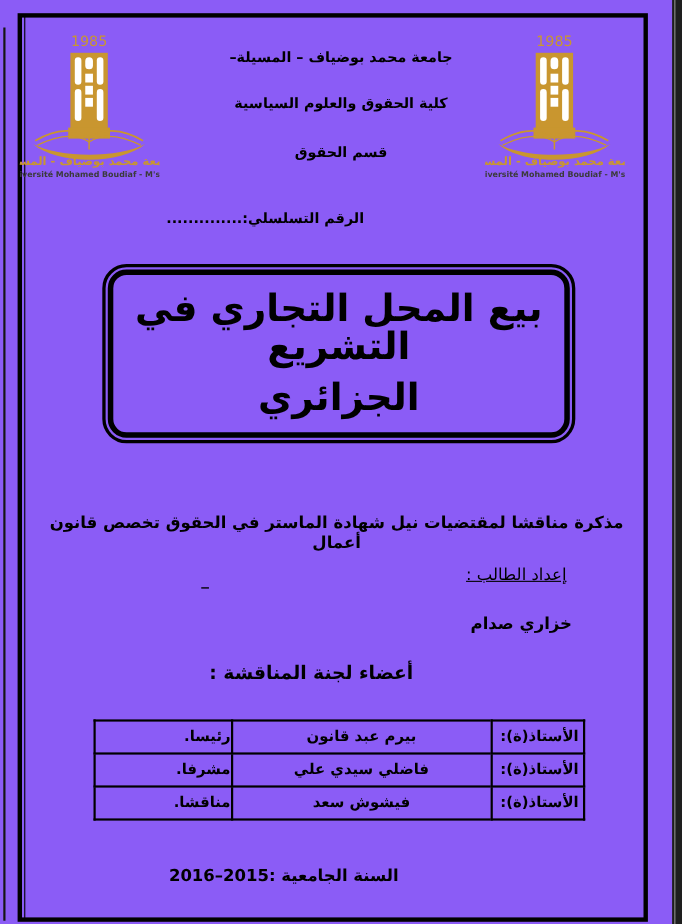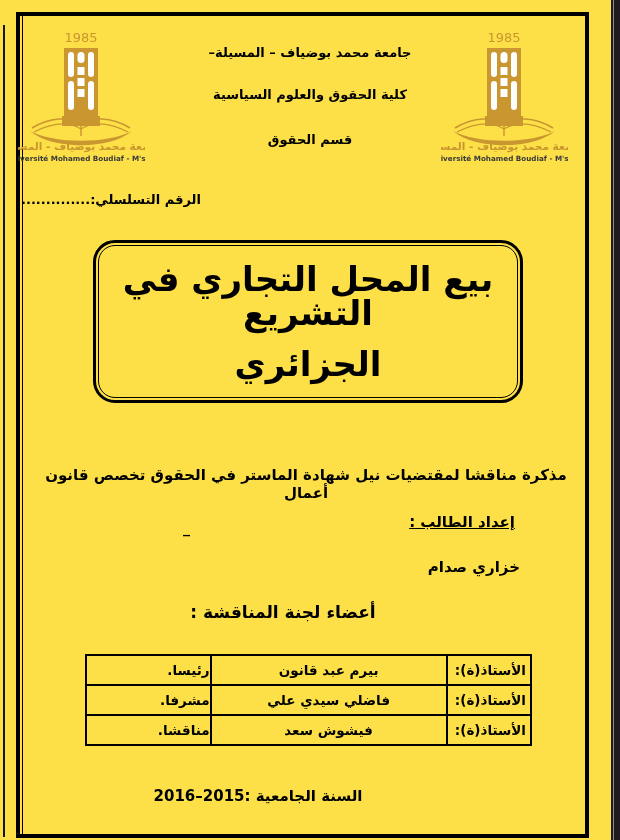--- a/index.html
+++ b/index.html
@@ -1,17 +1,17 @@
 <!DOCTYPE html>
 <html lang="ar"><head>
 <meta charset="utf-8">
 <style>
   html,body{margin:0;padding:0;background:#ffffff;}
   body{font-family:"DejaVu Sans", sans-serif;}
-  #page{position:relative;width:620px;height:840px;background:#fde047;overflow:hidden;}
+  #page{position:relative;width:620px;height:840px;background:#8b5cf6;overflow:hidden;}
 
   
   .left-scan-line{position:absolute;left:3px;top:25px;width:2px;height:812px;background:#151515;}
   .right-scan-strip{position:absolute;left:611px;top:0;width:9px;height:840px;background:#1e1e1e;}
   .right-scan-strip .inner-line{position:absolute;left:2px;top:0;width:1px;height:100%;background:#8f8f8f;}
 
   
   .frame{position:absolute;left:16px;top:12px;width:573px;height:826px;border:4px solid #000;box-sizing:border-box;}
   .frame-thin-line{position:absolute;left:22px;top:13px;width:1px;height:823px;background:#000;}
 
@@ -26,30 +26,30 @@
   .logo-ar-caption{fill:#c9962f;font-size:10.5px;font-weight:bold;}
   .logo-fr-caption{fill:#3b3b3b;font-size:7.2px;font-weight:bold;}
   .logo-year{fill:#c9962f;font-size:13px;}
 
   
   .header-line{position:absolute;left:165px;width:290px;text-align:center;font-size:13px;font-weight:bold;color:#000;}
   .header-line1{top:45px;}
   .header-line2{top:87px;}
   .header-line3{top:132px;}
 
-  .serial-line{position:absolute;left:21px;top:192px;width:310px;text-align:left;font-size:13px;font-weight:bold;color:#000;}
+  .serial-line{position:absolute;left:21px;top:192px;width:310px;text-align:right;font-size:13px;font-weight:bold;color:#000;}
 
   
   .title-box{position:absolute;left:93px;top:240px;width:430px;height:163px;border:3.5px solid #000;border-radius:22px;box-sizing:border-box;}
-  .title-box-inner{position:absolute;left:2px;top:2px;right:2px;bottom:2px;border:1px solid #000000;border-radius:17px;display:flex;flex-direction:column;justify-content:space-evenly;align-items:center;}
+  .title-box-inner{position:absolute;left:2px;top:2px;right:2px;bottom:2px;border:5px solid #000000;border-radius:17px;display:flex;flex-direction:column;justify-content:space-evenly;align-items:center;}
   .title-line{font-size:34px;font-weight:800;color:#000;text-align:center;line-height:1;}
 
   .subtitle{position:absolute;left:21px;top:466px;width:570px;text-align:center;font-size:15px;font-weight:bold;color:#000;}
 
-  .prepared-label{position:absolute;left:21px;top:513px;width:494px;text-align:right;font-size:15px;font-weight:bold;text-decoration:underline;color:#000;}
+  .prepared-label{position:absolute;left:21px;top:513px;width:494px;text-align:right;font-size:15px;font-weight:normal;text-decoration:underline;color:#000;}
   .stray-mark{position:absolute;left:183px;top:520px;font-size:14px;font-weight:bold;color:#000;}
   .student-name{position:absolute;left:21px;top:558px;width:499px;font-size:15px;font-weight:bold;color:#000;}
 
   .committee-heading{position:absolute;left:21px;top:602px;width:524px;text-align:center;font-size:17px;font-weight:bold;color:#000;}
 
   
   .committee-table{position:absolute;left:85px;top:654px;width:447px;border-collapse:collapse;direction:rtl;}
   .committee-table td{border:2px solid #000;height:28px;font-size:13.5px;font-weight:bold;color:#000;vertical-align:middle;padding:0;}
   .committee-table td.col-title{width:78px;text-align:right;padding-right:4px;}
   .committee-table td.col-name{width:233px;text-align:center;}

